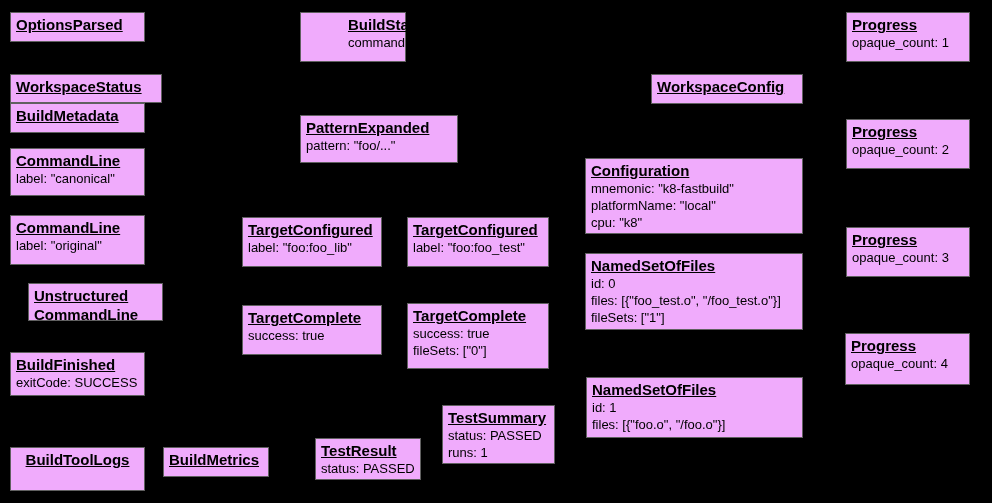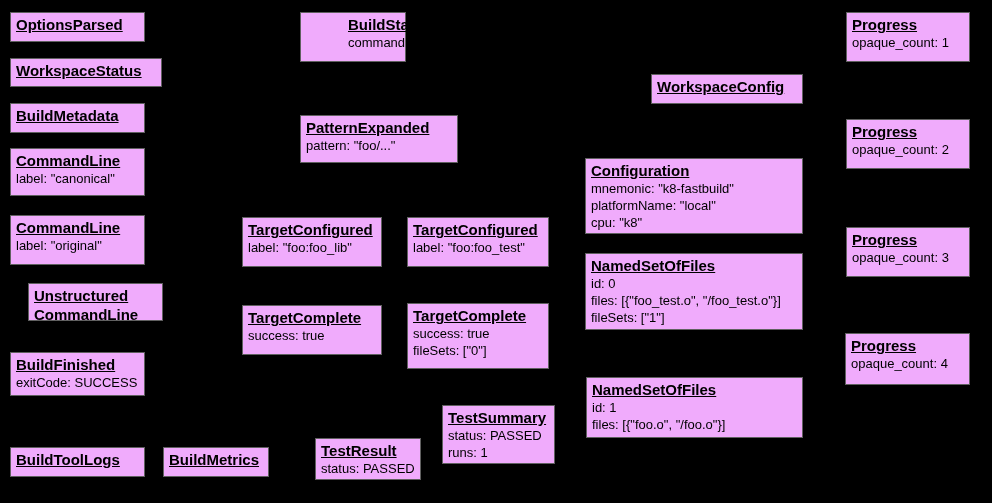--- a/index.html
+++ b/index.html
@@ -35,42 +35,42 @@
     white-space: nowrap;
   }
 </style>
 </head>
 <body>
 
 <div class="canvas">
     <div class="node" style="left: 10px; top: 12px; width: 135px; height: 30px;">
       <div class="node-title">OptionsParsed</div>
     </div>
-    <div class="node" style="left: 10px; top: 58px; width: 152px; height: 29px;">
+    <div class="node" style="left: 10px; top: 74px; width: 152px; height: 29px;">
       <div class="node-title">WorkspaceStatus</div>
     </div>
     <div class="node" style="left: 10px; top: 103px; width: 135px; height: 30px;">
       <div class="node-title">BuildMetadata</div>
     </div>
     <div class="node" style="left: 10px; top: 148px; width: 135px; height: 48px;">
       <div class="node-title">CommandLine</div>
       <div class="node-line">label: "canonical"</div>
     </div>
     <div class="node" style="left: 10px; top: 215px; width: 135px; height: 50px;">
       <div class="node-title">CommandLine</div>
       <div class="node-line">label: "original"</div>
     </div>
     <div class="node" style="left: 28px; top: 283px; width: 135px; height: 38px;">
       <div class="node-title">Unstructured CommandLine</div>
     </div>
     <div class="node" style="left: 10px; top: 352px; width: 135px; height: 44px;">
       <div class="node-title">BuildFinished</div>
       <div class="node-line">exitCode: SUCCESS</div>
     </div>
-    <div class="node" style="left: 10px; top: 447px; width: 135px; height: 30px;">
+    <div class="node" style="left: 10px; top: 447px; width: 135px; height: 44px; text-align: center;">
       <div class="node-title">BuildToolLogs</div>
     </div>
     <div class="node" style="left: 163px; top: 447px; width: 106px; height: 30px;">
       <div class="node-title">BuildMetrics</div>
     </div>
     <div class="node" style="left: 300px; top: 12px; width: 106px; height: 50px; padding-left: 47px;">
       <div class="node-title">BuildStarted</div>
       <div class="node-line">command: test</div>
     </div>
     <div class="node" style="left: 300px; top: 115px; width: 158px; height: 48px;">

